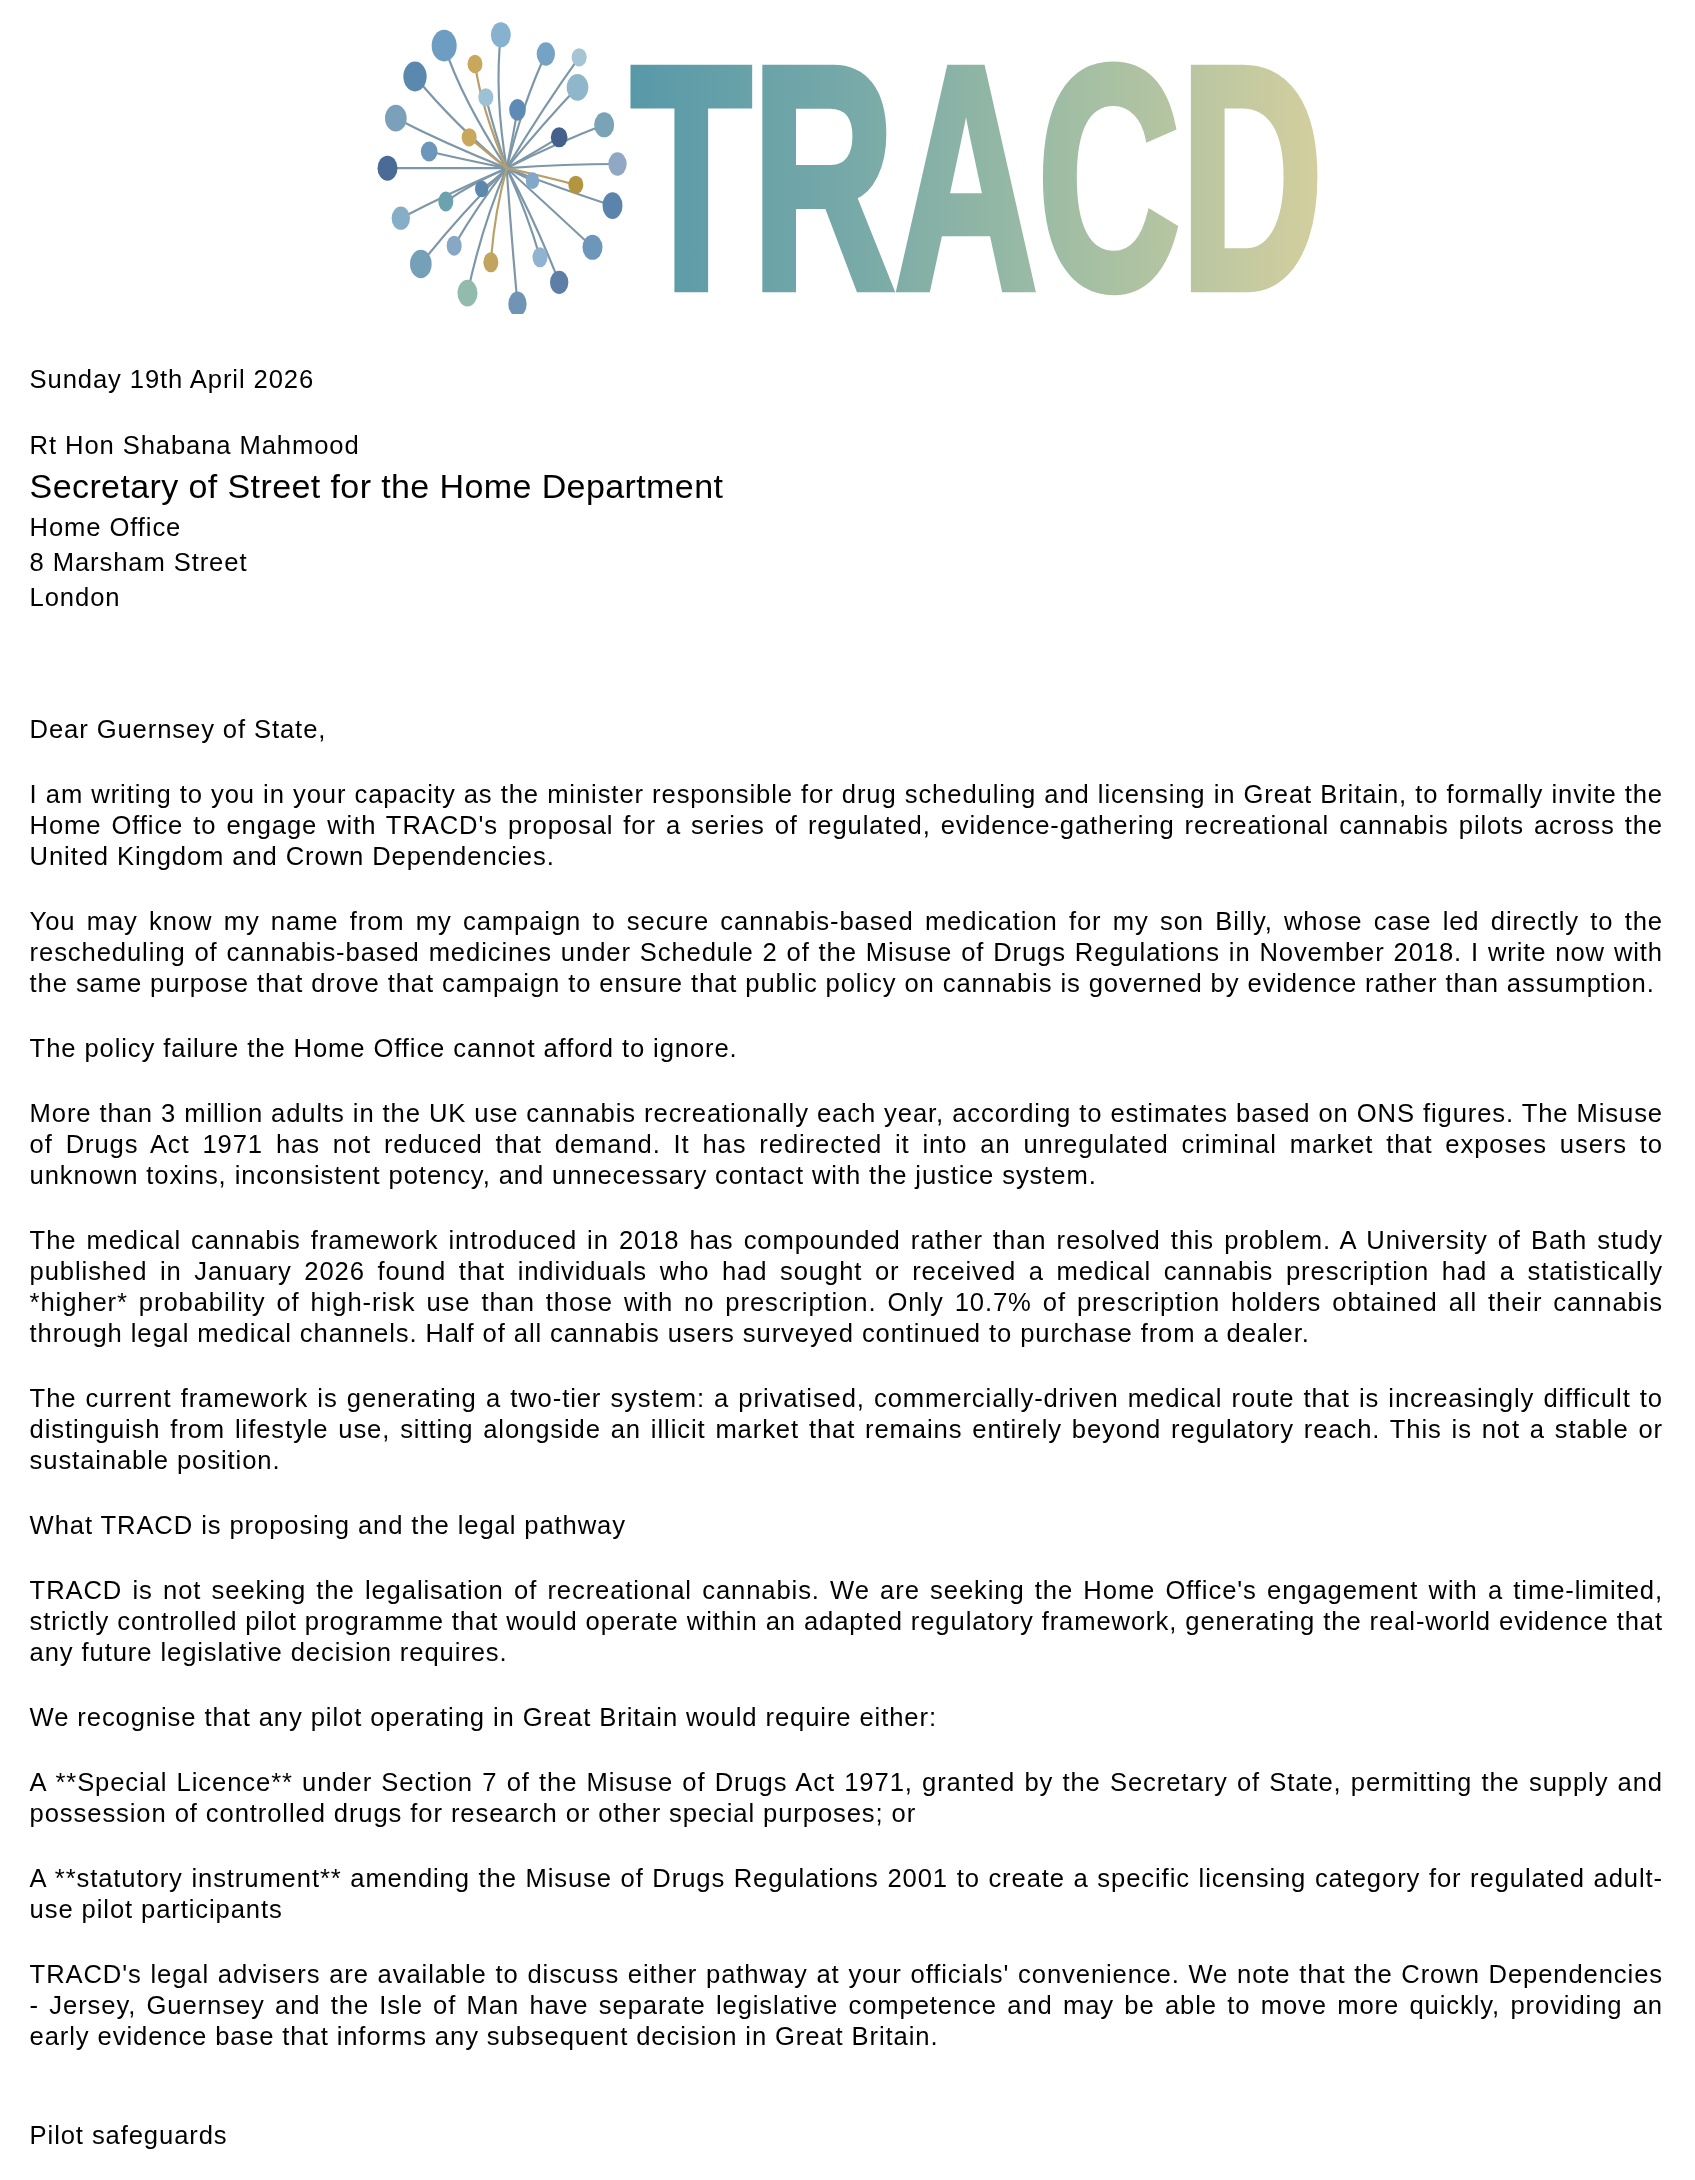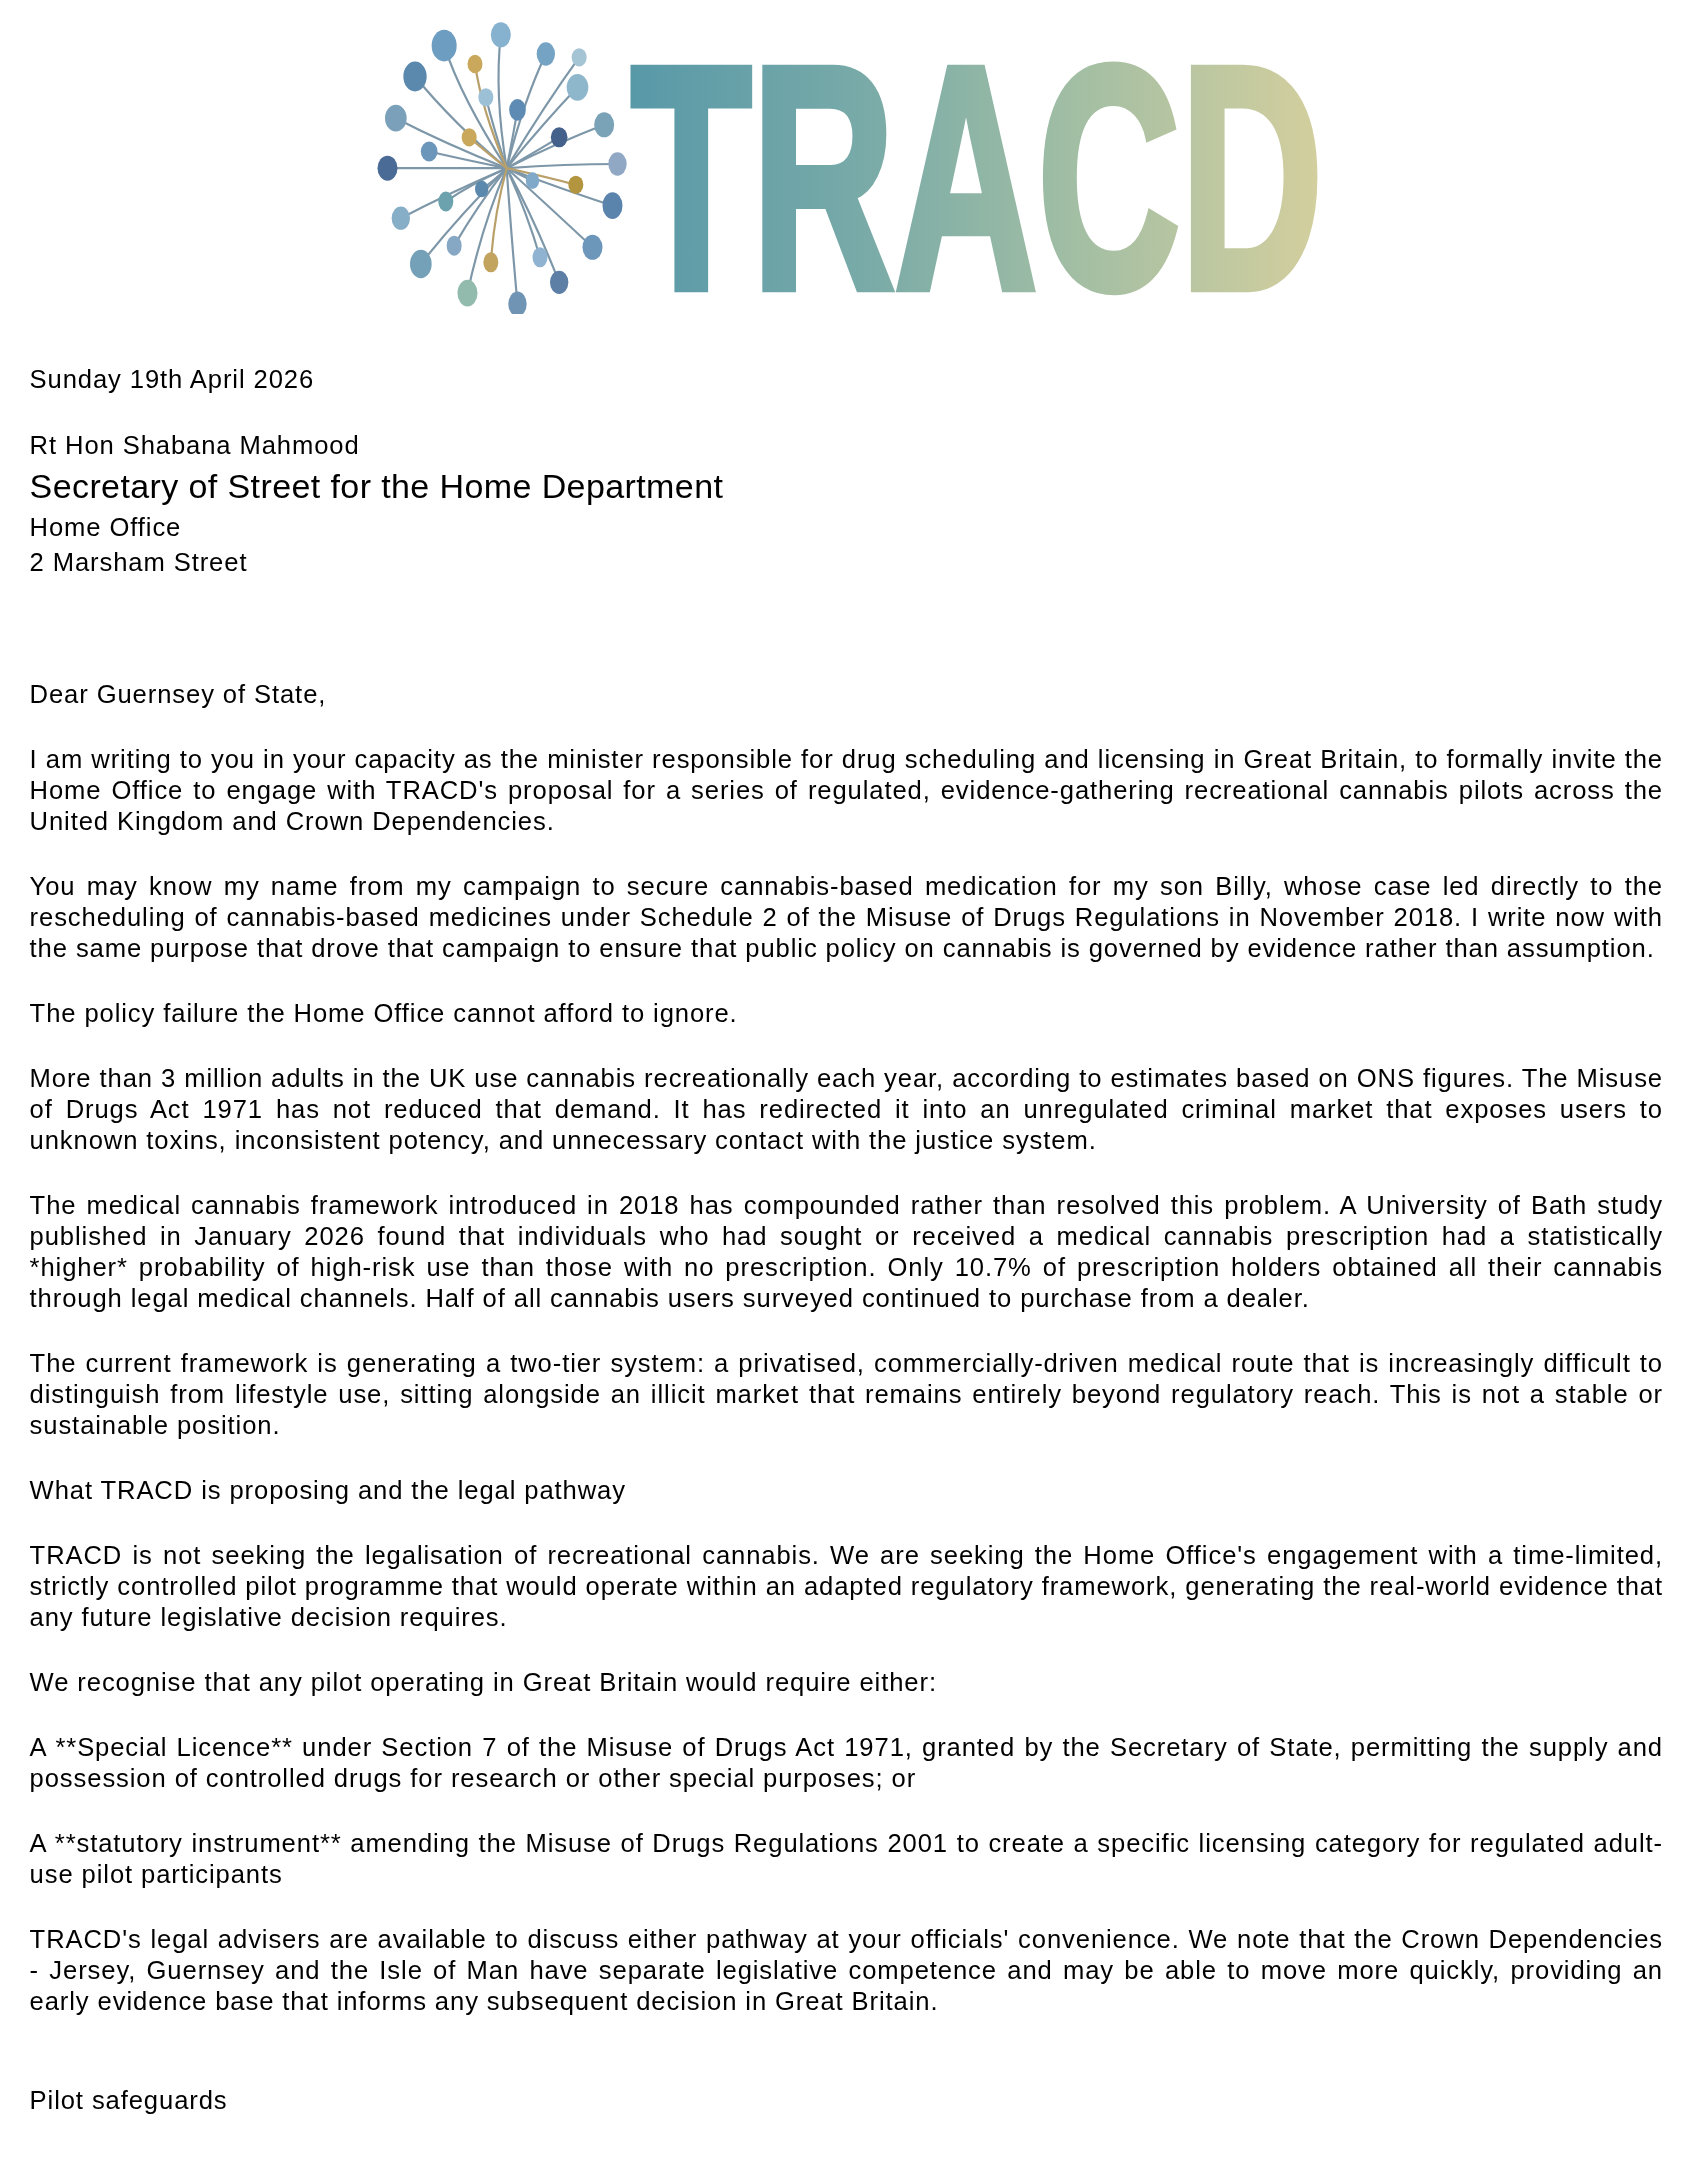--- a/index.html
+++ b/index.html
@@ -156,21 +156,22 @@
   </header>
 
   <main class="letter">
 
     <p class="date">Sunday 19th April 2026</p>
 
     <div class="recipient">
       <p>Rt Hon Shabana Mahmood</p>
       <p class="addr-title">Secretary of Street for the Home Department</p>
       <p>Home Office</p>
-      <p>2 Marsham Street</p>
+      <p>8 Marsham Street</p>
+      <p>London</p>
     </div>
 
     <p class="salutation">Dear Guernsey of State,</p>
 
     <p class="para">I am writing to you in your capacity as the minister responsible for drug scheduling and licensing in Great Britain, to formally invite the Home Office to engage with TRACD's proposal for a series of regulated, evidence-gathering recreational cannabis pilots across the United Kingdom and Crown Dependencies.</p>
     <p class="para">You may know my name from my campaign to secure cannabis-based medication for my son Billy, whose case led directly to the rescheduling of cannabis-based medicines under Schedule 2 of the Misuse of Drugs Regulations in November 2018. I write now with the same purpose that drove that campaign to ensure that public policy on cannabis is governed by evidence rather than assumption.</p>
     <p class="para">The policy failure the Home Office cannot afford to ignore.</p>
     <p class="para">More than 3 million adults in the UK use cannabis recreationally each year, according to estimates based on ONS figures. The Misuse of Drugs Act 1971 has not reduced that demand. It has redirected it into an unregulated criminal market that exposes users to unknown toxins, inconsistent potency, and unnecessary contact with the justice system.</p>
     <p class="para">The medical cannabis framework introduced in 2018 has compounded rather than resolved this problem. A University of Bath study published in January 2026 found that individuals who had sought or received a medical cannabis prescription had a statistically *higher* probability of high-risk use than those with no prescription. Only 10.7% of prescription holders obtained all their cannabis through legal medical channels. Half of all cannabis users surveyed continued to purchase from a dealer.</p>
     <p class="para">The current framework is generating a two-tier system: a privatised, commercially-driven medical route that is increasingly difficult to distinguish from lifestyle use, sitting alongside an illicit market that remains entirely beyond regulatory reach. This is not a stable or sustainable position.</p>

